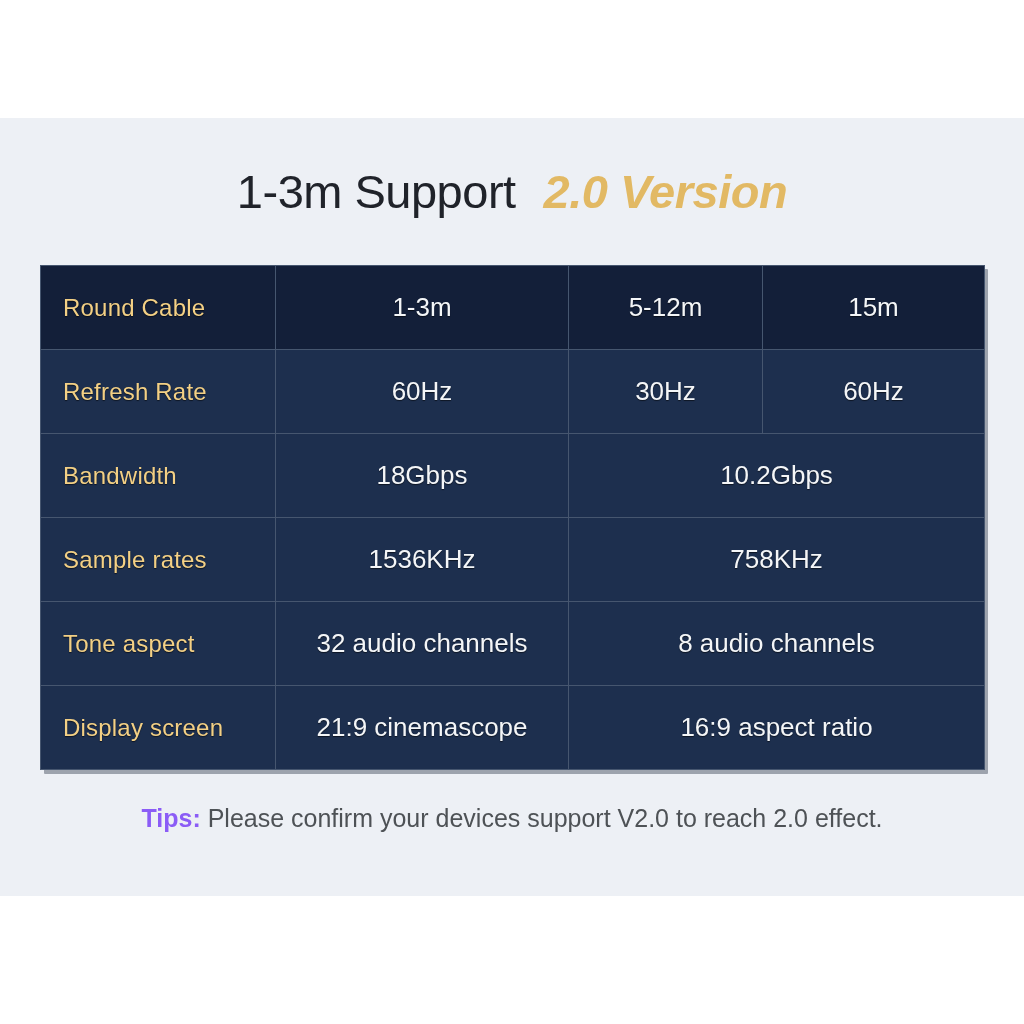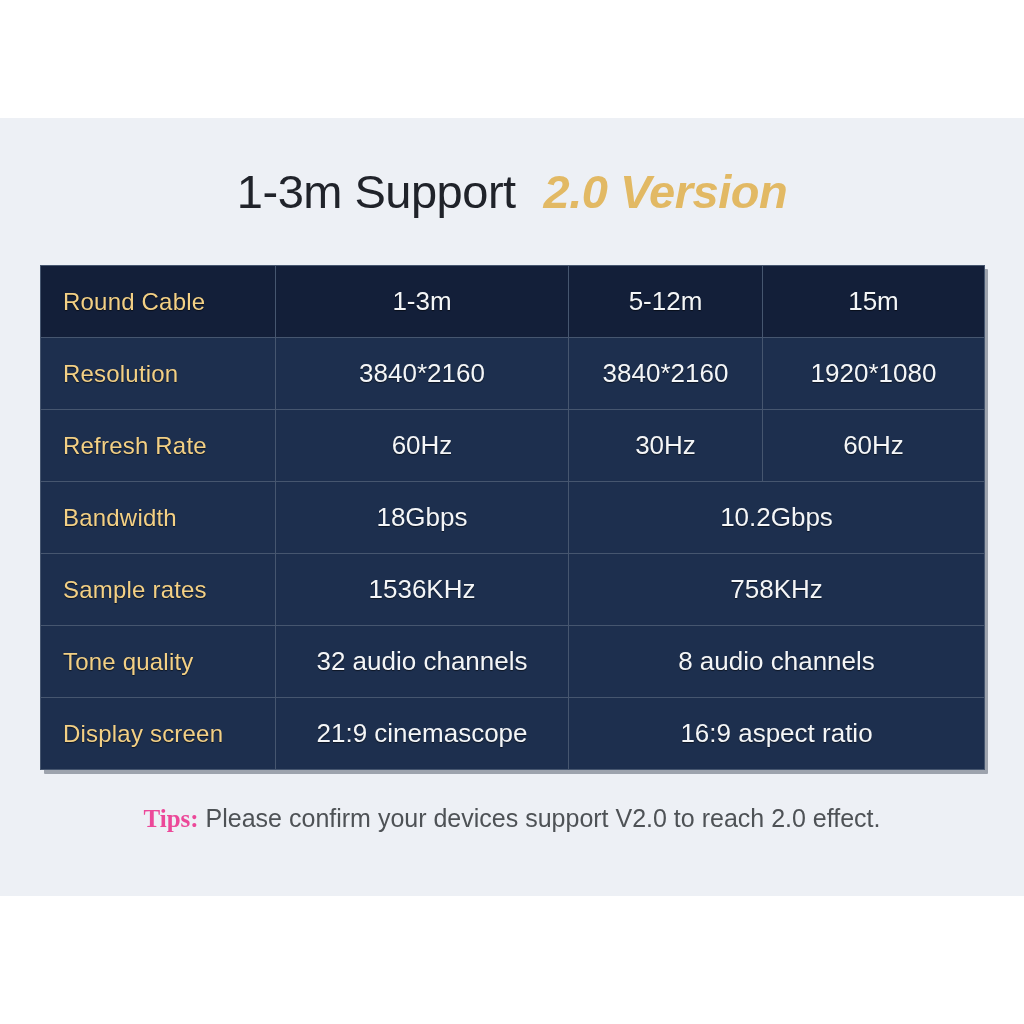--- a/index.html
+++ b/index.html
@@ -114,22 +114,21 @@
     top: 806px;
     width: 1024px;
     text-align: center;
     white-space: nowrap;
     font-size: 25px;
     color: #4e5256;
     line-height: 1;
   }
   #tips .tips-label {
     font-weight: 700;
-    color: #ec4899;
-    font-family: Liberation Serif, serif;
+    color: #8b5cf6;
   }
   #tips .tips-text {
     font-weight: 400;
   }
 </style>
 </head>
 <body>
 
 <div id="page">
 
@@ -149,43 +148,37 @@
         <col class="c4">
     </colgroup>
     <tbody>
         <tr class="row-head">
           <td class="label">Round Cable</td>
           <td>1-3m</td>
           <td>5-12m</td>
           <td>15m</td>
         </tr>
         <tr>
-          <td class="label">Resolution</td>
-          <td>3840*2160</td>
-          <td>3840*2160</td>
-          <td>1920*1080</td>
-        </tr>
-        <tr>
           <td class="label">Refresh Rate</td>
           <td>60Hz</td>
           <td>30Hz</td>
           <td>60Hz</td>
         </tr>
         <tr>
           <td class="label">Bandwidth</td>
           <td>18Gbps</td>
           <td colspan="2">10.2Gbps</td>
         </tr>
         <tr>
           <td class="label">Sample rates</td>
           <td>1536KHz</td>
           <td colspan="2">758KHz</td>
         </tr>
         <tr>
-          <td class="label">Tone quality</td>
+          <td class="label">Tone aspect</td>
           <td>32 audio channels</td>
           <td colspan="2">8 audio channels</td>
         </tr>
         <tr>
           <td class="label">Display screen</td>
           <td>21:9 cinemascope</td>
           <td colspan="2">16:9 aspect ratio</td>
         </tr>
       </tbody>
   </table>

